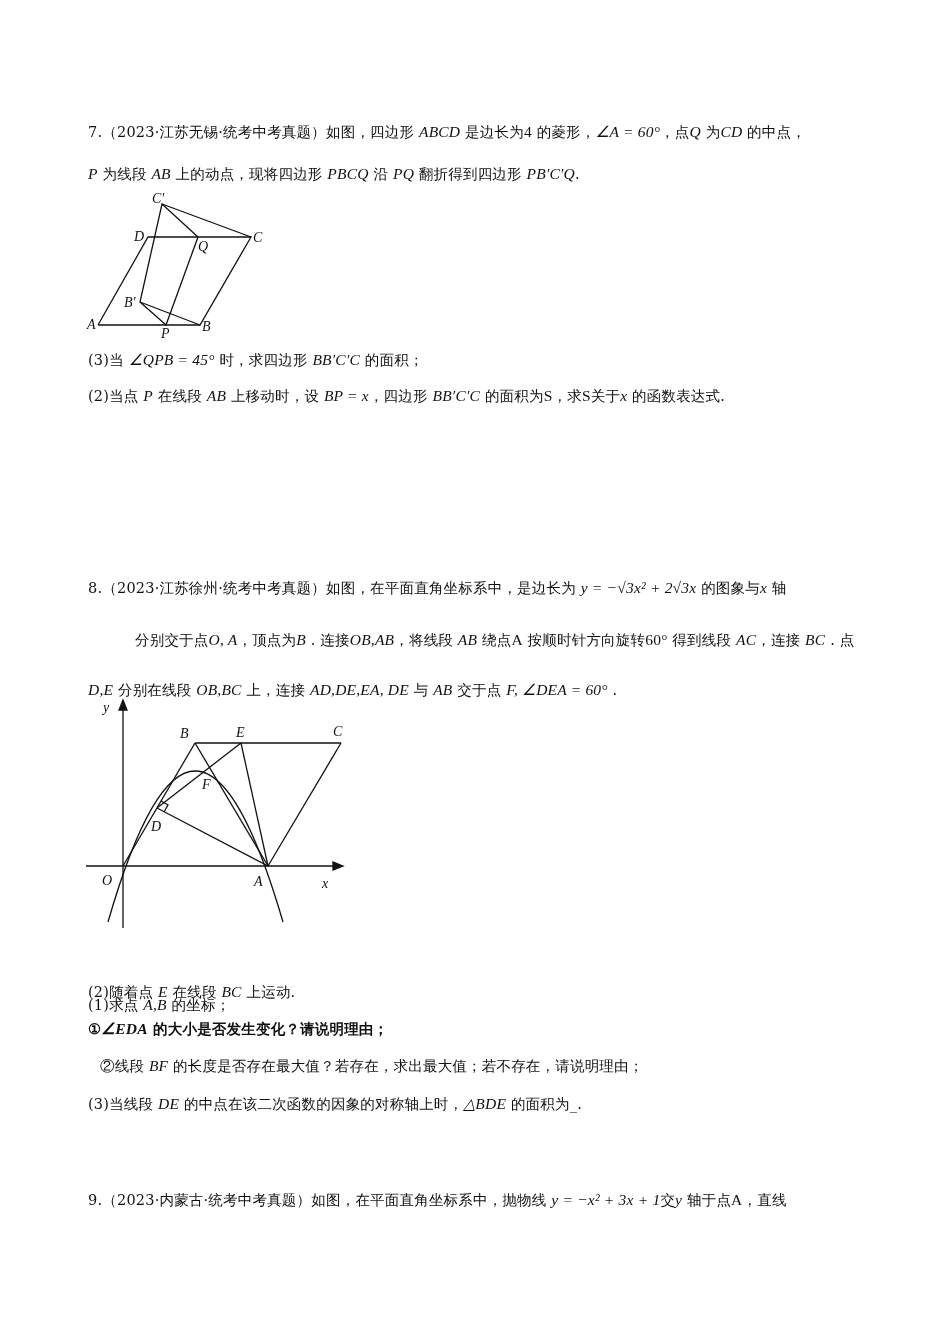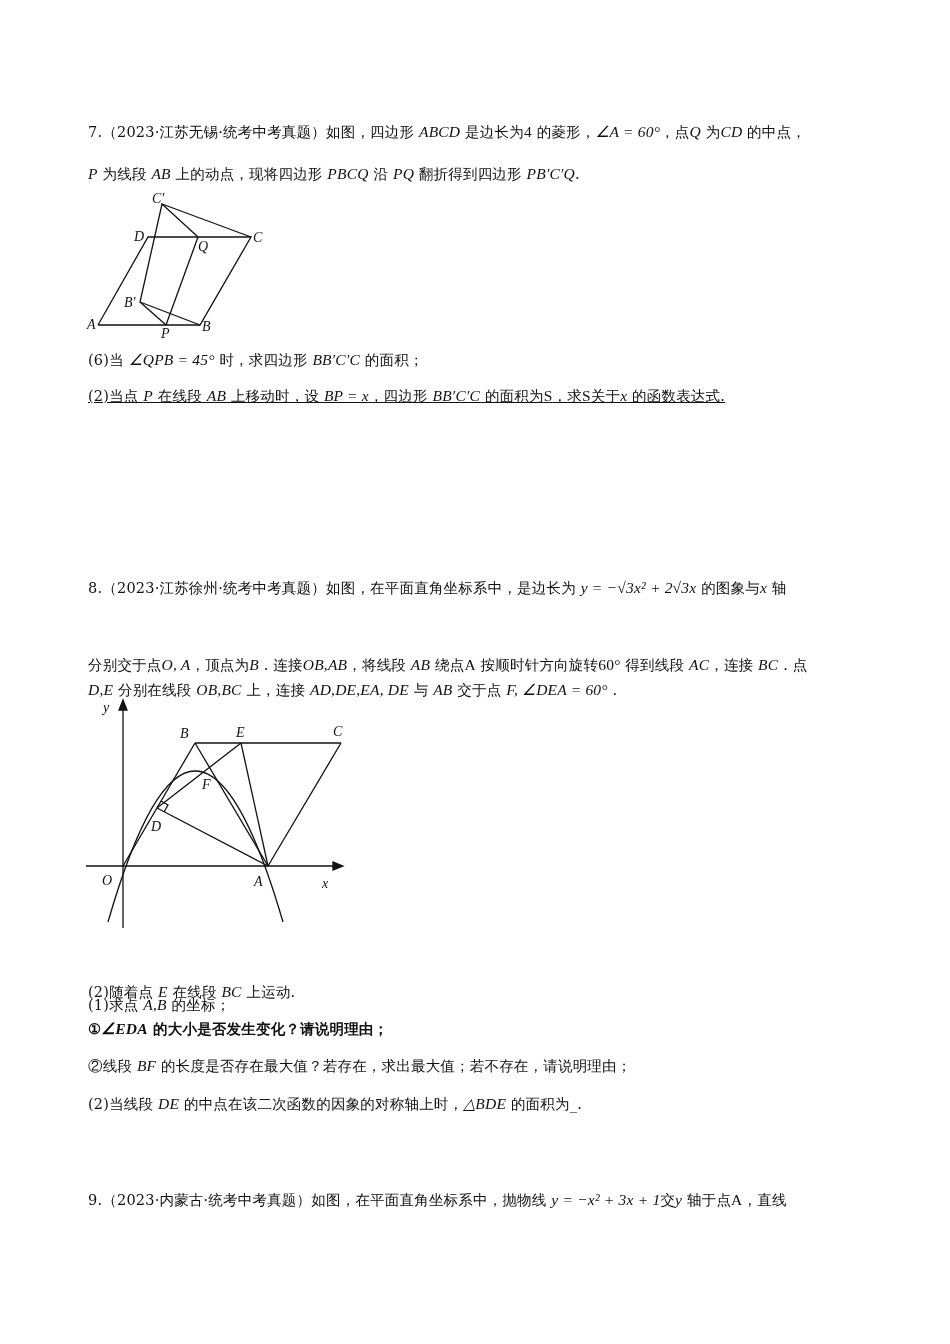--- a/index.html
+++ b/index.html
@@ -72,47 +72,47 @@
   <text x="102" y="885">O</text>
   <text x="254" y="886">A</text>
   <text x="180" y="738">B</text>
   <text x="236" y="737">E</text>
   <text x="333" y="736">C</text>
   <text x="202" y="789">F</text>
   <text x="151" y="831">D</text>
 </svg>
 
 <div class="line" style="top:350px;">
-  <span>(6)当 </span><span class="m">∠QPB = 45°</span><span> 时，求四边形 </span><span class="m">BB′C′C</span><span> 的面积；</span>
+  <span>(3)当 </span><span class="m">∠QPB = 45°</span><span> 时，求四边形 </span><span class="m">BB′C′C</span><span> 的面积；</span>
 </div>
-<div class="line" style="top:386px;text-decoration:underline;">
+<div class="line" style="top:386px;">
   <span>(2)当点 </span><span class="m">P</span><span> 在线段 </span><span class="m">AB</span><span> 上移动时，设 </span><span class="m">BP = x</span><span>，四边形 </span><span class="m">BB′C′C</span><span> 的面积为</span><span class="n">S</span><span>，求</span><span class="n">S</span><span>关于</span><span class="m">x</span><span> 的函数表达式.</span>
 </div>
 
 <div class="line" style="top:578px;">
   <span>8.</span><span>（2023·江苏徐州·统考中考真题）</span><span>如图，在平面直角坐标系中，是边长为 </span><span class="m">y = −√3x² + 2√3x</span><span> 的图象与</span><span class="m">x</span><span> 轴</span>
 </div>
-<div class="line" style="top:655px;">
+<div class="line" style="top:630px;margin-left:47px;">
   <span>分别交于点</span><span class="m">O, A</span><span>，顶点为</span><span class="m">B</span><span> . 连接</span><span class="m">OB,AB</span><span>，将线段 </span><span class="m">AB</span><span> 绕点</span><span class="n">A</span><span> 按顺时针方向旋转</span><span class="n">60°</span><span> 得到线段 </span><span class="m">AC</span><span>，连接 </span><span class="m">BC</span><span> . 点</span>
 </div>
 <div class="line" style="top:680px;">
   <span class="m">D,E</span><span> 分别在线段 </span><span class="m">OB,BC</span><span> 上，连接 </span><span class="m">AD,DE,EA, DE</span><span> 与 </span><span class="m">AB</span><span> 交于点 </span><span class="m">F, ∠DEA = 60°</span><span> .</span>
 </div>
 
 <div class="line" style="top:995px;">
   <span>(1)求点 </span><span class="m">A,B</span><span> 的坐标；</span>
 </div>
 <div class="line" style="top:982px;">
   <span>(2)随着点 </span><span class="m">E</span><span> 在线段 </span><span class="m">BC</span><span> 上运动.</span>
 </div>
 <div class="line" style="top:1019px;font-weight:bold;">
   <span>①</span><span class="m">∠EDA</span><span> 的大小是否发生变化？请说明理由；</span>
 </div>
-<div class="line" style="top:1056px;">
+<div class="line" style="top:1056px;margin-left:12px;">
   <span>②线段 </span><span class="m">BF</span><span> 的长度是否存在最大值？若存在，求出最大值；若不存在，请说明理由；</span>
 </div>
 <div class="line" style="top:1094px;">
-  <span>(2)当线段 </span><span class="m">DE</span><span> 的中点在该二次函数的因象的对称轴上时，</span><span class="m">△BDE</span><span> 的面积为_.</span>
+  <span>(3)当线段 </span><span class="m">DE</span><span> 的中点在该二次函数的因象的对称轴上时，</span><span class="m">△BDE</span><span> 的面积为_.</span>
 </div>
 
 <div class="line" style="top:1190px;">
   <span>9.</span><span>（2023·内蒙古·统考中考真题）</span><span>如图，在平面直角坐标系中，抛物线 </span><span class="m">y = −x² + 3x + 1</span><span>交</span><span class="m">y</span><span> 轴于点</span><span class="n">A</span><span>，直线</span>
 </div>
 
 </body></html>

